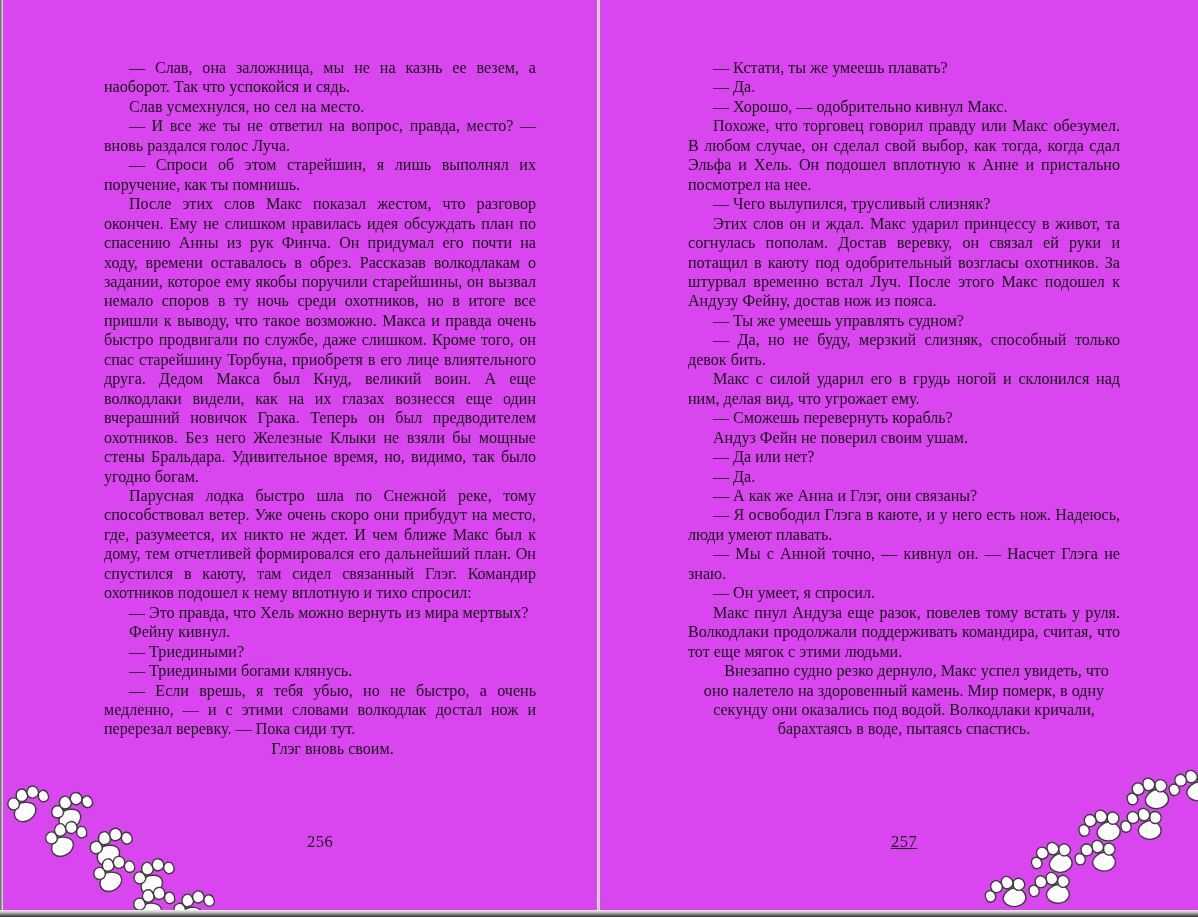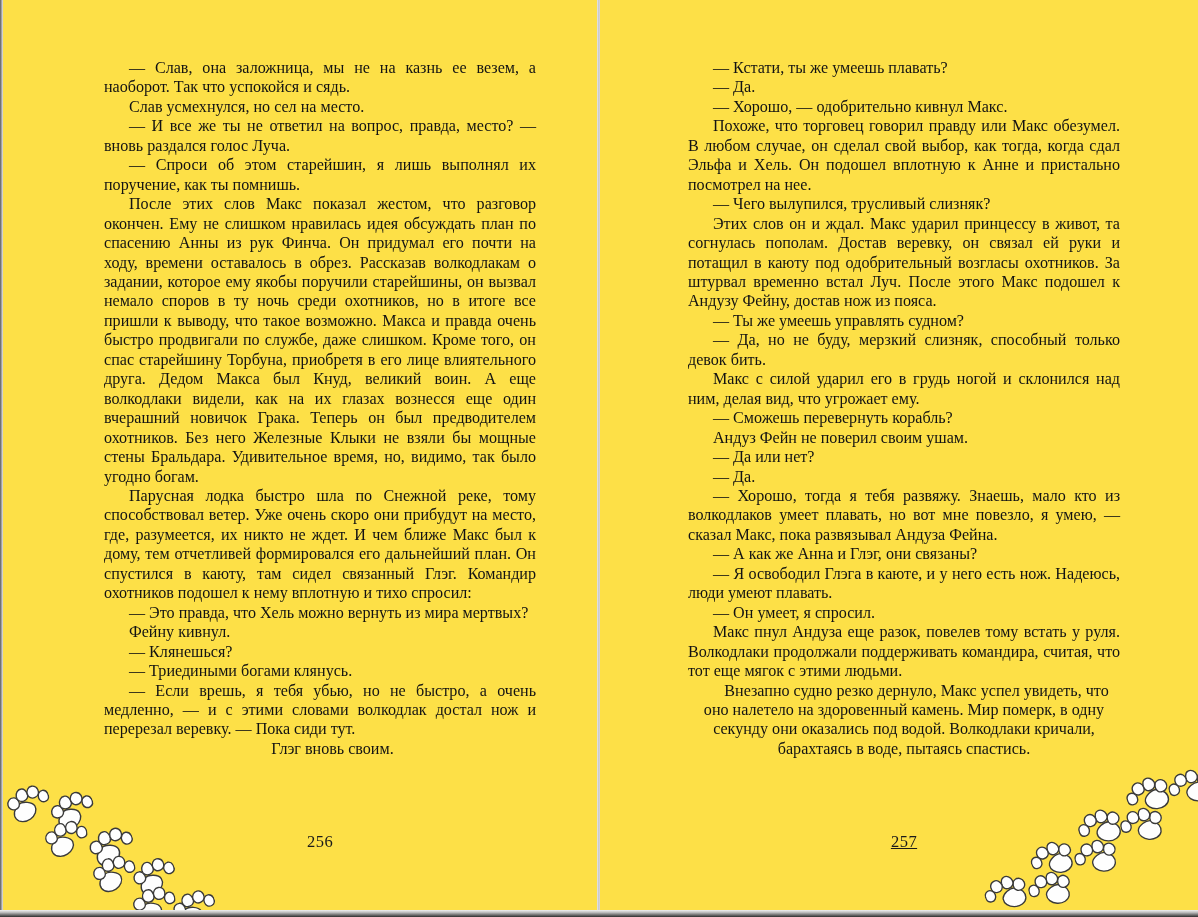--- a/index.html
+++ b/index.html
@@ -4,21 +4,21 @@
 <style>
   html, body {
     margin: 0;
     padding: 0;
     background: #ffffff;
   }
   .book {
     position: relative;
     width: 1198px;
     height: 917px;
-    background: #fde047;
+    background: #d946ef;
     overflow: hidden;
     font-family: "Liberation Serif", "DejaVu Serif", serif;
   }
 
   
   .edge-left {
     position: absolute;
     left: 0; top: 0;
     width: 3px; height: 917px;
     background: linear-gradient(to right, #5a5a5a 0%, #9a9a9a 45%, #e8e8e8 100%);
@@ -110,21 +110,21 @@
   <div class="page page-left">
     <div class="text-column">
         <p>— Слав, она заложница, мы не на казнь ее везем, а наоборот. Так что успокойся и сядь.</p>
         <p>Слав усмехнулся, но сел на место.</p>
         <p>— И все же ты не ответил на вопрос, правда, место? — вновь раздался голос Луча.</p>
         <p>— Спроси об этом старейшин, я лишь выполнял их поручение, как ты помнишь.</p>
         <p>После этих слов Макс показал жестом, что разговор окончен. Ему не слишком нравилась идея обсуждать план по спасению Анны из рук Финча. Он придумал его почти на ходу, времени оставалось в обрез. Рассказав волкодлакам о задании, которое ему якобы поручили старейшины, он вызвал немало споров в ту ночь среди охотников, но в итоге все пришли к выводу, что такое возможно. Макса и правда очень быстро продвигали по службе, даже слишком. Кроме того, он спас старейшину Торбуна, приобретя в его лице влиятельного друга. Дедом Макса был Кнуд, великий воин. А еще волкодлаки видели, как на их глазах вознесся еще один вчерашний новичок Грака. Теперь он был предводителем охотников. Без него Железные Клыки не взяли бы мощные стены Бральдара. Удивительное время, но, видимо, так было угодно богам.</p>
         <p>Парусная лодка быстро шла по Снежной реке, тому способствовал ветер. Уже очень скоро они прибудут на место, где, разумеется, их никто не ждет. И чем ближе Макс был к дому, тем отчетливей формировался его дальнейший план. Он спустился в каюту, там сидел связанный Глэг. Командир охотников подошел к нему вплотную и тихо спросил:</p>
         <p>— Это правда, что Хель можно вернуть из мира мертвых?</p>
         <p>Фейну кивнул.</p>
-        <p>— Клянешься?</p>
+        <p>— Триедиными?</p>
         <p>— Триедиными богами клянусь.</p>
         <p>— Если врешь, я тебя убью, но не быстро, а очень медленно, — и с этими словами волкодлак достал нож и перерезал веревку. — Пока сиди тут.</p>
         <p>Глэг вновь своим.</p>
       </div>
     <div class="folio">256</div>
     <div class="paws paws-left">
         <div class="paw" style="left: 2px; bottom: 95px; transform: rotate(-18deg) scale(1);">
           <svg viewBox="0 0 100 88" xmlns="http://www.w3.org/2000/svg">
             <path d="M30 44 C18 50 12 62 16 72 C20 82 34 86 46 82 C58 78 66 68 64 58 C62 48 42 38 30 44 Z"></path>
             <path d="M24 26 C16 24 9 30 8 38 C7 46 13 52 21 52 C29 52 34 46 33 38 C32 31 30 27 24 26 Z"></path>
@@ -207,23 +207,23 @@
         <p>Похоже, что торговец говорил правду или Макс обезумел. В любом случае, он сделал свой выбор, как тогда, когда сдал Эльфа и Хель. Он подошел вплотную к Анне и пристально посмотрел на нее.</p>
         <p>— Чего вылупился, трусливый слизняк?</p>
         <p>Этих слов он и ждал. Макс ударил принцессу в живот, та согнулась пополам. Достав веревку, он связал ей руки и потащил в каюту под одобрительный возгласы охотников. За штурвал временно встал Луч. После этого Макс подошел к Андузу Фейну, достав нож из пояса.</p>
         <p>— Ты же умеешь управлять судном?</p>
         <p>— Да, но не буду, мерзкий слизняк, способный только девок бить.</p>
         <p>Макс с силой ударил его в грудь ногой и склонился над ним, делая вид, что угрожает ему.</p>
         <p>— Сможешь перевернуть корабль?</p>
         <p>Андуз Фейн не поверил своим ушам.</p>
         <p>— Да или нет?</p>
         <p>— Да.</p>
-        <p>— Хорошо, тогда я тебя развяжу. Знаешь, мало кто из волкодлаков умеет плавать, но вот мне повезло, я умею, — сказал Макс, пока развязывал Андуза Фейна.</p>
         <p>— А как же Анна и Глэг, они связаны?</p>
         <p>— Я освободил Глэга в каюте, и у него есть нож. Надеюсь, люди умеют плавать.</p>
+        <p>— Мы с Анной точно, — кивнул он. — Насчет Глэга не знаю.</p>
         <p>— Он умеет, я спросил.</p>
         <p>Макс пнул Андуза еще разок, повелев тому встать у руля. Волкодлаки продолжали поддерживать командира, считая, что тот еще мягок с этими людьми.</p>
         <p>Внезапно судно резко дернуло, Макс успел увидеть, что оно налетело на здоровенный камень. Мир померк, в одну секунду они оказались под водой. Волкодлаки кричали, барахтаясь в воде, пытаясь спастись.</p>
       </div>
     <div class="folio">257</div>
     <div class="paws paws-right">
         <div class="paw" style="left: 200px; bottom: 112px; transform: scaleX(-1) rotate(18deg) scale(1);">
           <svg viewBox="0 0 100 88" xmlns="http://www.w3.org/2000/svg">
             <path d="M30 44 C18 50 12 62 16 72 C20 82 34 86 46 82 C58 78 66 68 64 58 C62 48 42 38 30 44 Z"></path>
             <path d="M24 26 C16 24 9 30 8 38 C7 46 13 52 21 52 C29 52 34 46 33 38 C32 31 30 27 24 26 Z"></path>

